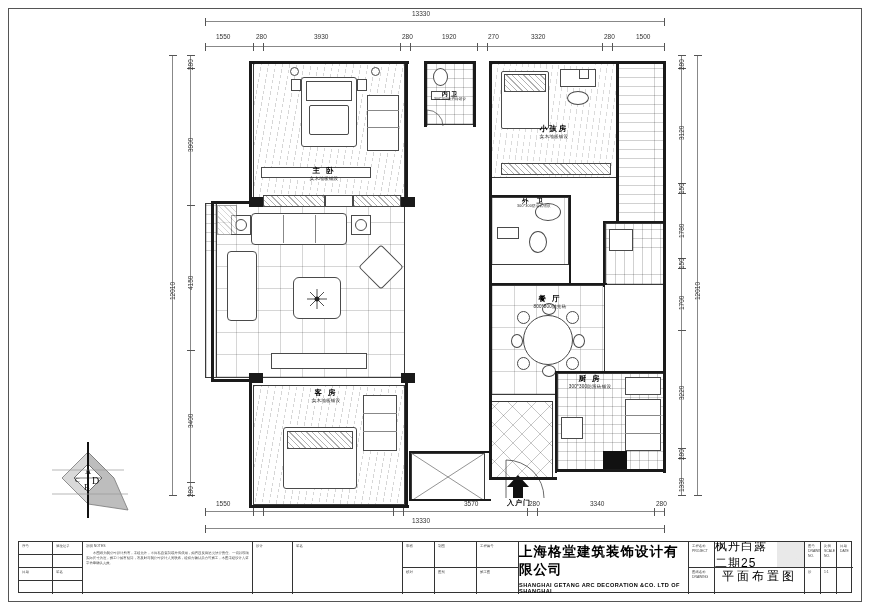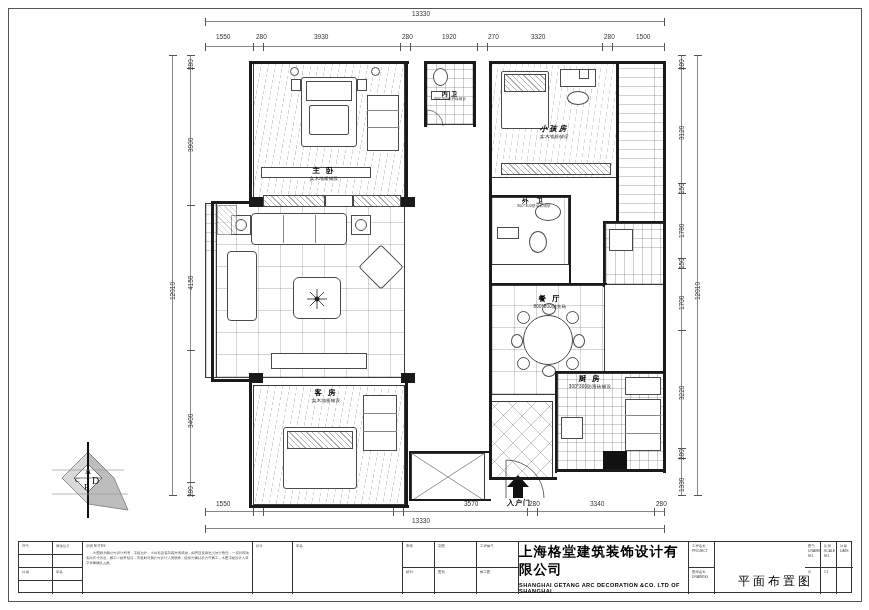--- a/index.html
+++ b/index.html
@@ -191,21 +191,21 @@
     <svg class="abs" style="left:221px;top:54px;width:20px;height:18px;">
       <path d="M1 17 L1 1 A16 16 0 0 1 17 17" fill="none" stroke="#444" stroke-width="0.7"></path>
     </svg>
 
     <div class="room wood2" style="left:286px;top:8px;width:126px;height:115px;"></div>
     <div class="furn" style="left:296px;top:16px;width:48px;height:58px;border-radius:2px;"></div>
     <div class="furn hatch" style="left:299px;top:19px;width:42px;height:18px;"></div>
     <div class="furn" style="left:355px;top:14px;width:36px;height:18px;"></div>
     <div class="furn r" style="left:362px;top:36px;width:22px;height:14px;"></div>
     <div class="furn" style="left:374px;top:14px;width:10px;height:10px;"></div>
-    <div class="lbl" style="left:314px;top:70px;width:70px;font-style:italic;">
+    <div class="lbl" style="left:314px;top:70px;width:70px;">
       <div class="t1">小孩房</div>
       <div class="t2">实木地板铺设</div>
     </div>
     <div class="furn hatch" style="left:296px;top:108px;width:110px;height:12px;"></div>
 
     <div class="room tilesm" style="left:286px;top:142px;width:78px;height:68px;"></div>
     <div class="furn r" style="left:330px;top:148px;width:26px;height:18px;"></div>
     <div class="furn" style="left:292px;top:172px;width:22px;height:12px;"></div>
     <div class="furn r" style="left:324px;top:176px;width:18px;height:22px;"></div>
     <div class="lbl" style="left:294px;top:142px;width:70px;">
@@ -411,25 +411,29 @@
 
     <div class="tbcell" style="left:500px;top:0;width:170px;height:52px;border-bottom:none;display:flex;flex-direction:column;align-items:center;justify-content:center;">
       <div class="co-cn">上海格堂建筑装饰设计有限公司</div>
       <div class="co-en" style="margin-top:3px;">SHANGHAI GETANG ARC DECORATION  &amp;CO. LTD OF SHANGHAI</div>
     </div>
 
     <div class="tbcell" style="left:670px;top:0;width:26px;height:26px;">
       <div class="micro" style="white-space:pre-line;">工程名称
 PROJECT</div>
     </div>
+    <div class="tbcell" style="left:696px;top:0;width:90px;height:26px;display:flex;align-items:center;justify-content:center;">
+      <span class="proj">枫丹白露二期25</span>
+        <span class="proj redact">  号  202</span>
+    </div>
     <div class="tbcell" style="left:670px;top:26px;width:26px;height:26px;border-bottom:none;">
       <div class="micro" style="white-space:pre-line;">图纸名称
 DRAWING</div>
     </div>
-    <div class="tbcell" style="left:712px;top:26px;width:90px;height:26px;border-bottom:none;display:flex;align-items:center;justify-content:center;">
+    <div class="tbcell" style="left:696px;top:26px;width:90px;height:26px;border-bottom:none;display:flex;justify-content:center;">
       <span class="dwg">平面布置图</span>
     </div>
 
     <div class="tbcell" style="left:786px;top:0;width:16px;height:26px;">
       <div class="micro" style="white-space:pre-line;">图号
 DRAWING NO.</div>
     </div>
     <div class="tbcell" style="left:802px;top:0;width:16px;height:26px;">
       <div class="micro" style="white-space:pre-line;">比例
 SCALE  NO.</div>

